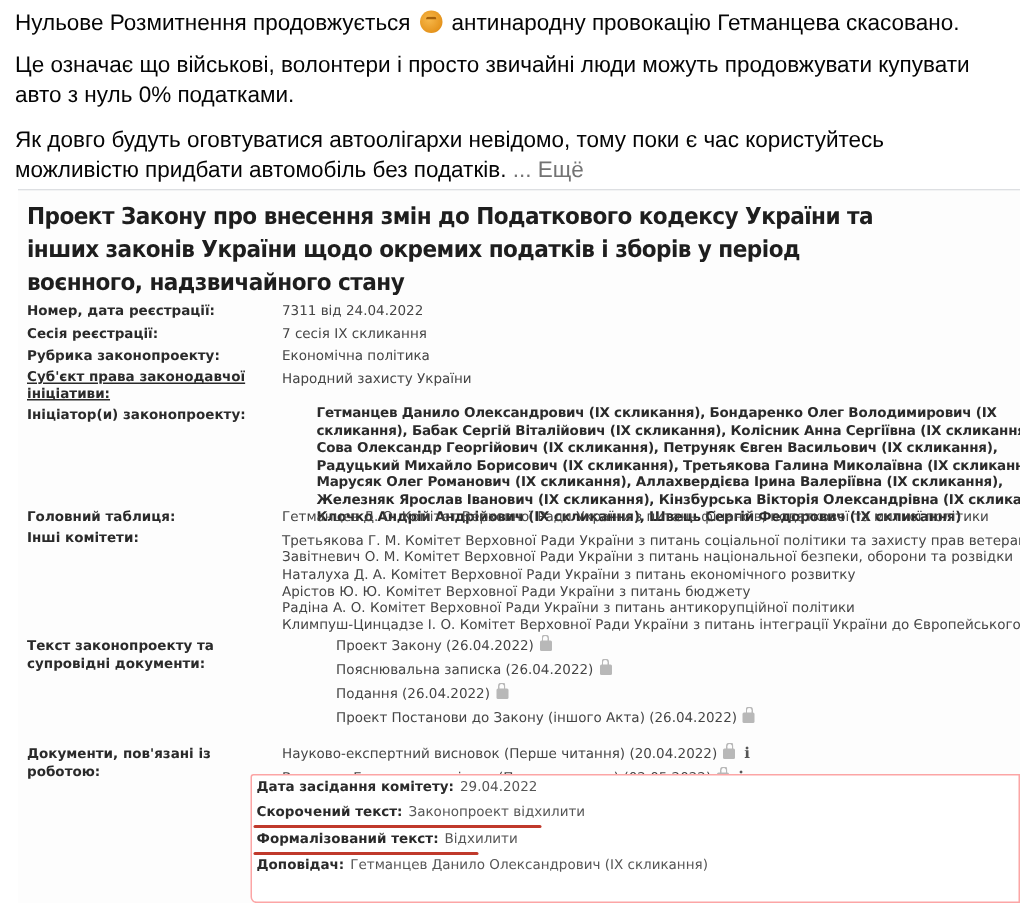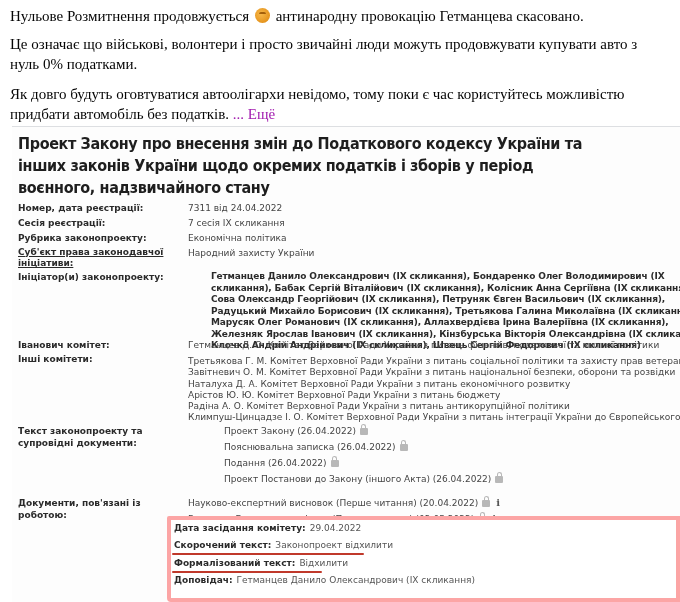--- a/index.html
+++ b/index.html
@@ -1,42 +1,42 @@
 <!DOCTYPE html>
 <html><head>
 <meta charset="utf-8">
 <style>
   * { box-sizing: border-box; margin: 0; padding: 0; }
   html, body { width: 680px; height: 602px; overflow: hidden; background: #ffffff; }
   body { font-family: "Liberation Sans", "DejaVu Sans", sans-serif; color: #050505; position: relative; }
 
   .post-text { position: absolute; left: 10px; top: 6px; width: 660px; font-size: 15px; line-height: 20px; color: #050505; }
-  .post-text p { margin-bottom: 10px; font-family: Liberation Serif, serif; }
+  .post-text p { margin-bottom: 10px; }
   .post-text p.first { margin-bottom: 8px; }
   .emoji { display: inline-block; width: 15px; height: 15px; border-radius: 50%; background: radial-gradient(circle at 40% 40%, #f7b84a 0%, #e5941d 70%, #c97a10 100%); vertical-align: -2px; margin: 0 2px; position: relative; }
   .emoji::after { content: ""; position: absolute; left: 4px; top: 4px; width: 7px; height: 6px; border-top: 2px solid #a35f0a; border-radius: 2px; }
-  .see-more { color: #a21caf; font-weight: normal; cursor: pointer; }
+  .see-more { color: #737373; font-weight: normal; cursor: pointer; }
 
   .image-frame { position: absolute; left: 12px; top: 126px; width: 672px; height: 476px; background: #ffffff; border-top: 1px solid #dddfe2; border-right: 2px solid #e4e6ea; overflow: hidden; }
   .scan { position: absolute; left: 0; top: 0; width: 668px; height: 476px; background: #fdfdfd; }
 
   .doc-title { position: absolute; left: 6px; top: 6px; width: 640px; font-size: 15.5px; line-height: 22px; font-weight: bold; color: #1e1e1e; font-family: "DejaVu Sans", sans-serif; letter-spacing: -0.4px; transform: scaleX(0.93); transform-origin: left top; }
 
   .row { position: absolute; left: 6px; font-size: 9px; line-height: 12px; font-family: "DejaVu Sans", sans-serif; }
   .row .lbl { position: absolute; left: 0; width: 160px; font-weight: bold; color: #2a2a2a; }
   .row .val { position: absolute; left: 170px; color: #444; white-space: nowrap; }
   .row .val.bold { font-weight: bold; color: #2b2b2b; white-space: normal; width: 500px; letter-spacing: -0.15px; margin-left: 23px; }
   .row .val.multi { line-height: 11.5px; }
   .row .val .line { display: block; }
   .doc-line { display: block; height: 16px; line-height: 16px; }
   .lock { display: inline-block; width: 8px; height: 7px; background: #b8b8b8; border-radius: 1px; position: relative; margin-left: 4px; vertical-align: -1px; }
   .lock::before { content: ""; position: absolute; left: 1.5px; top: -4px; width: 3px; height: 4px; border: 1px solid #b8b8b8; border-bottom: none; border-radius: 3px 3px 0 0; }
   .info { display: inline-block; font-weight: bold; color: #555; margin-left: 6px; font-family: "DejaVu Serif", serif; font-size: 10px; }
 
-  .popup { position: absolute; left: 167px; top: 516px; width: 513px; height: 86px; border: 4px solid #fca5a5; border-radius: 2px 0 0 4px; background: #ffffff; font-family: "DejaVu Sans", sans-serif; font-size: 9px; }
+  .popup { position: absolute; left: 167px; top: 516px; width: 513px; height: 86px; border: 1px solid #fca5a5; border-radius: 2px 0 0 4px; background: #ffffff; font-family: "DejaVu Sans", sans-serif; font-size: 9px; }
   .popup .prow { position: absolute; left: 3px; height: 16px; line-height: 16px; white-space: nowrap; }
   .popup .pl { font-weight: bold; color: #2a2a2a; }
   .popup .pv { color: #555; margin-left: 4px; }
   .underline-red { position: absolute; height: 2px; background: #c0392b; border-radius: 2px; }
 </style>
 </head>
 <body>
 
 <div class="post-text">
   <p class="first">
@@ -72,21 +72,21 @@
       <span class="lbl" style="line-height:11px;text-decoration:underline;">Суб'єкт права законодавчої ініціативи:</span>
       <span class="val">Народний захисту України</span>
     </div>
 
     <div class="row" style="top:144px;">
       <span class="lbl">Ініціатор(и) законопроекту:</span>
       <span class="val bold multi">Гетманцев Данило Олександрович (IX скликання), Бондаренко Олег Володимирович (IX скликання), Бабак Сергій Віталійович (IX скликання), Колісник Анна Сергіївна (IX скликання), Сова Олександр Георгійович (IX скликання), Петруняк Євген Васильович (IX скликання), Радуцький Михайло Борисович (IX скликання), Третьякова Галина Миколаївна (IX скликання), Марусяк Олег Романович (IX скликання), Аллахвердієва Ірина Валеріївна (IX скликання), Железняк Ярослав Іванович (IX скликання), Кінзбурська Вікторія Олександрівна (IX скликання), Клочко Андрій Андрійович (IX скликання), Швець Сергій Федорович (IX скликання)</span>
     </div>
 
     <div class="row" style="top:212px;">
-      <span class="lbl">Іванович комітет:</span>
+      <span class="lbl">Головний таблиця:</span>
       <span class="val">Гетманцев Д. О. Комітет Верховної Ради України з питань фінансів, податкової та митної політики</span>
     </div>
 
     <div class="row" style="top:226px;">
       <span class="lbl">Інші комітети:</span>
       <span class="val multi" style="line-height:11.3px; top:3px;">
         <span class="line">Третьякова Г. М. Комітет Верховної Ради України з питань соціальної політики та захисту прав ветеранів</span>
         <span class="line">Завітневич О. М. Комітет Верховної Ради України з питань національної безпеки, оборони та розвідки</span>
         <span class="line">Наталуха Д. А. Комітет Верховної Ради України з питань економічного розвитку</span>
         <span class="line">Арістов Ю. Ю. Комітет Верховної Ради України з питань бюджету</span>

